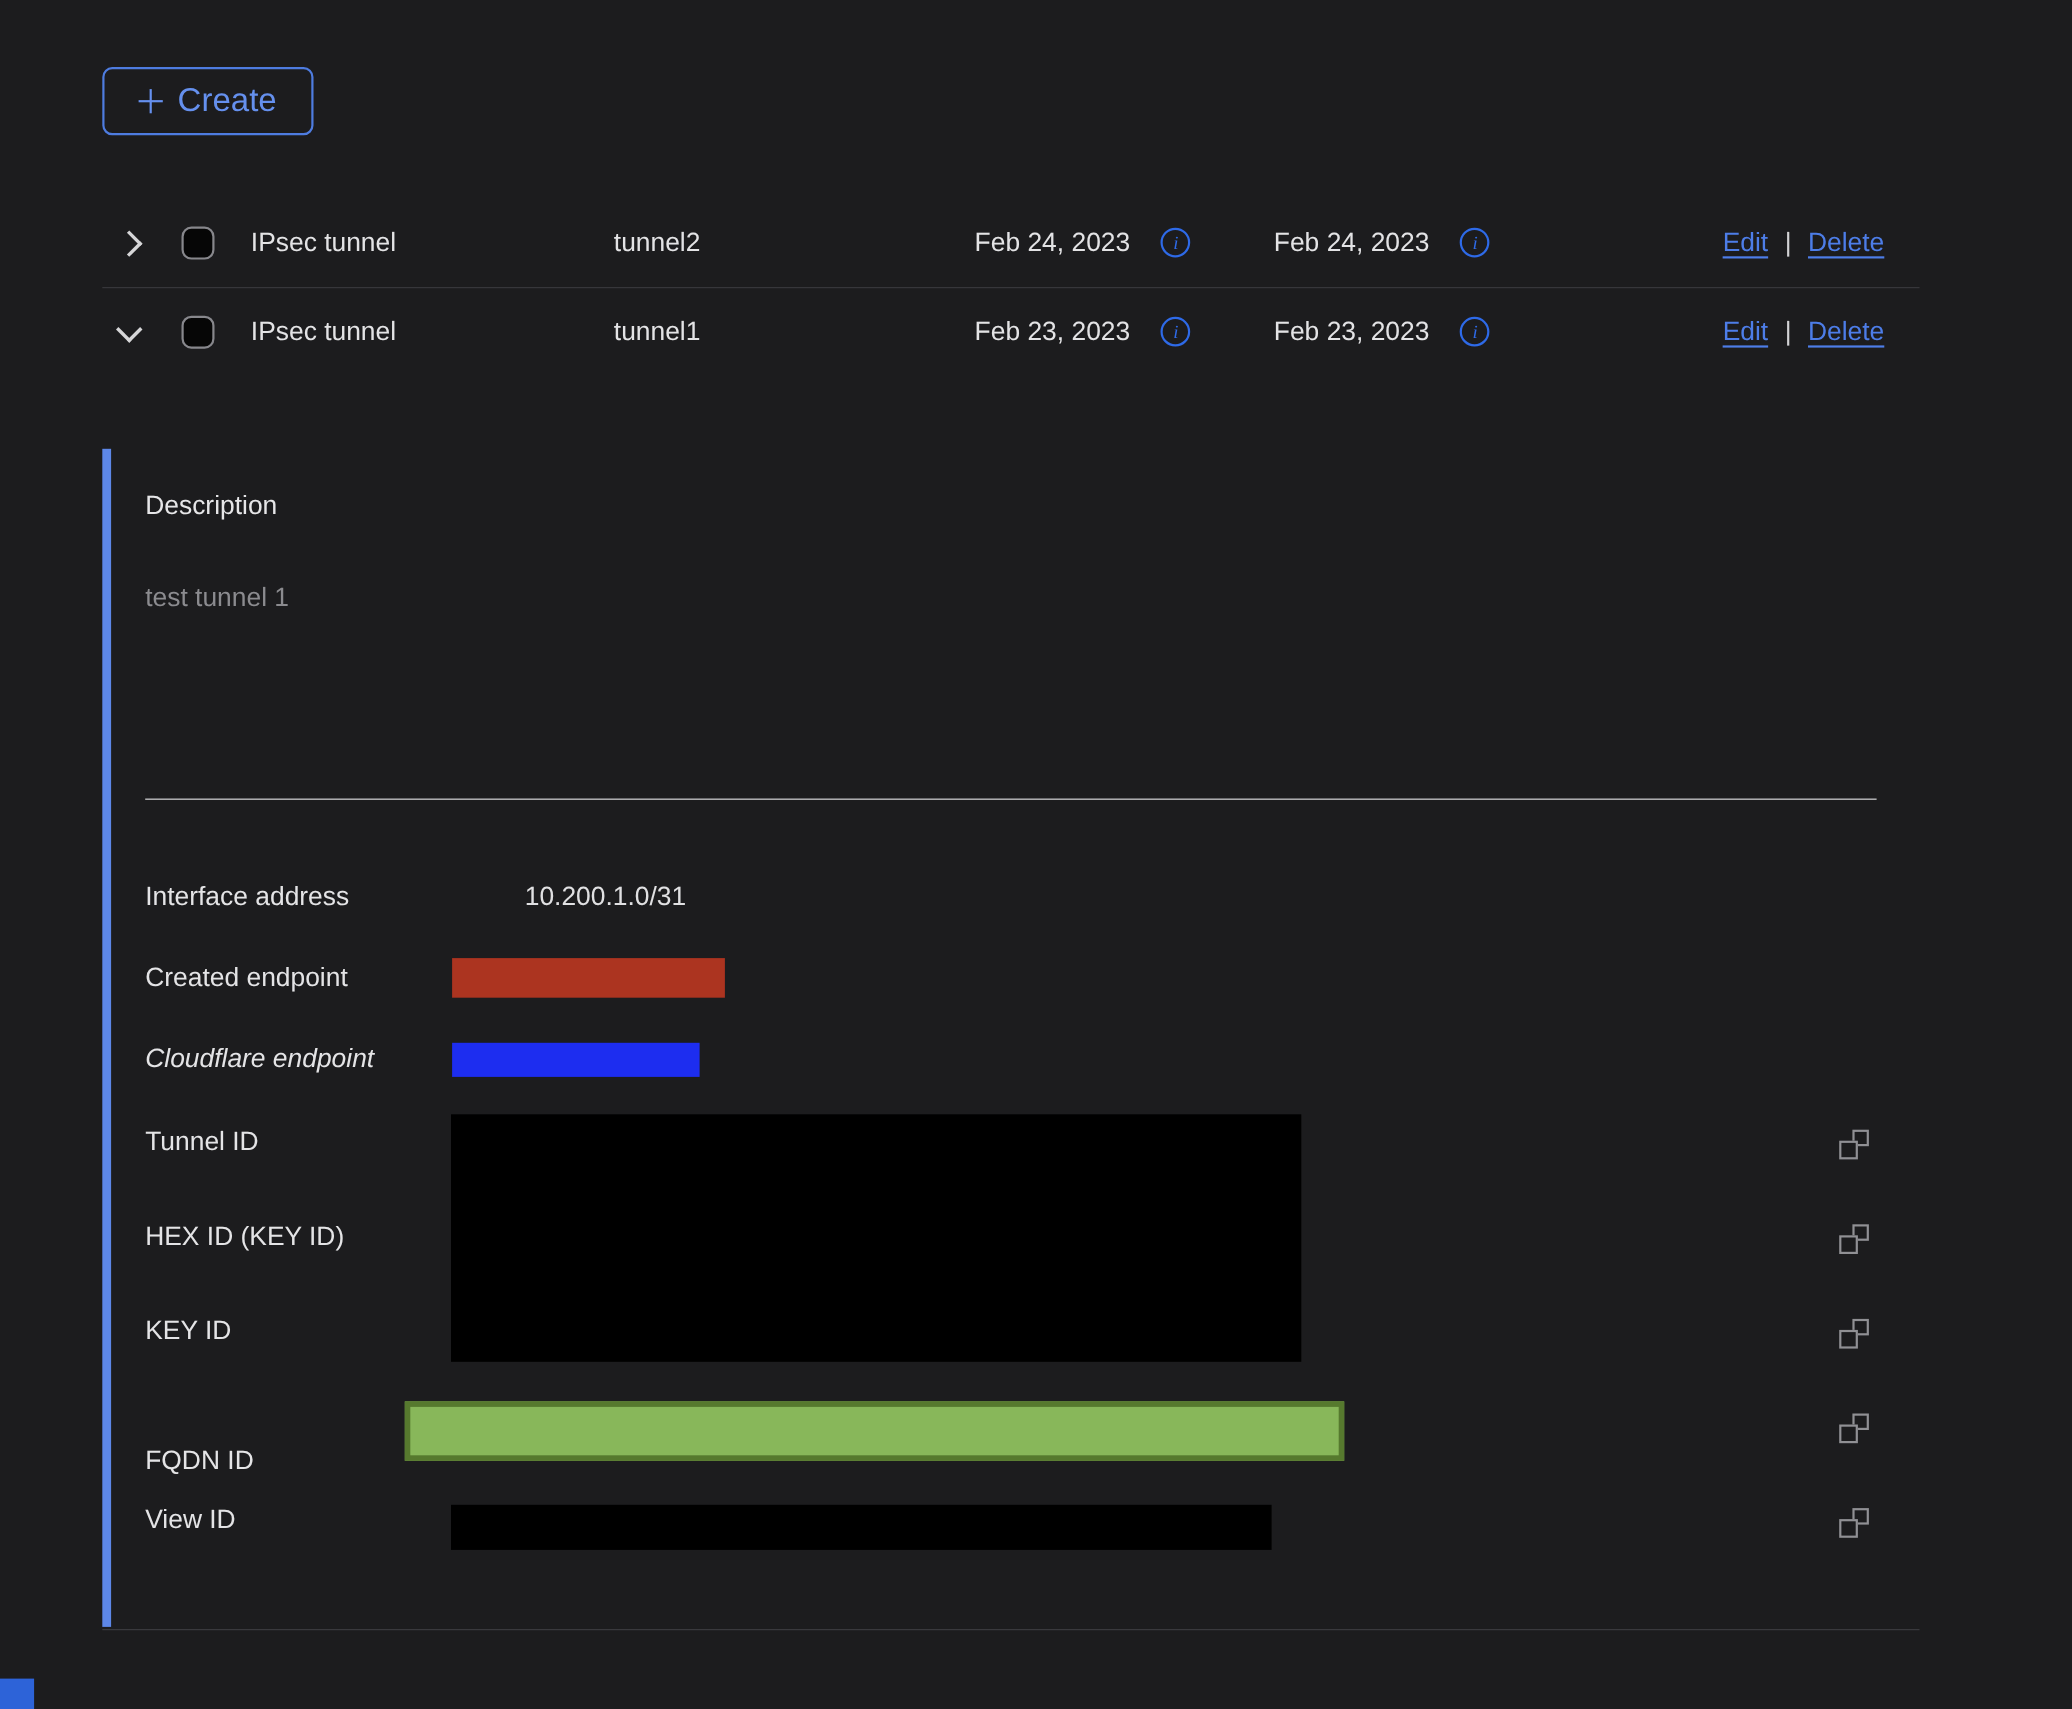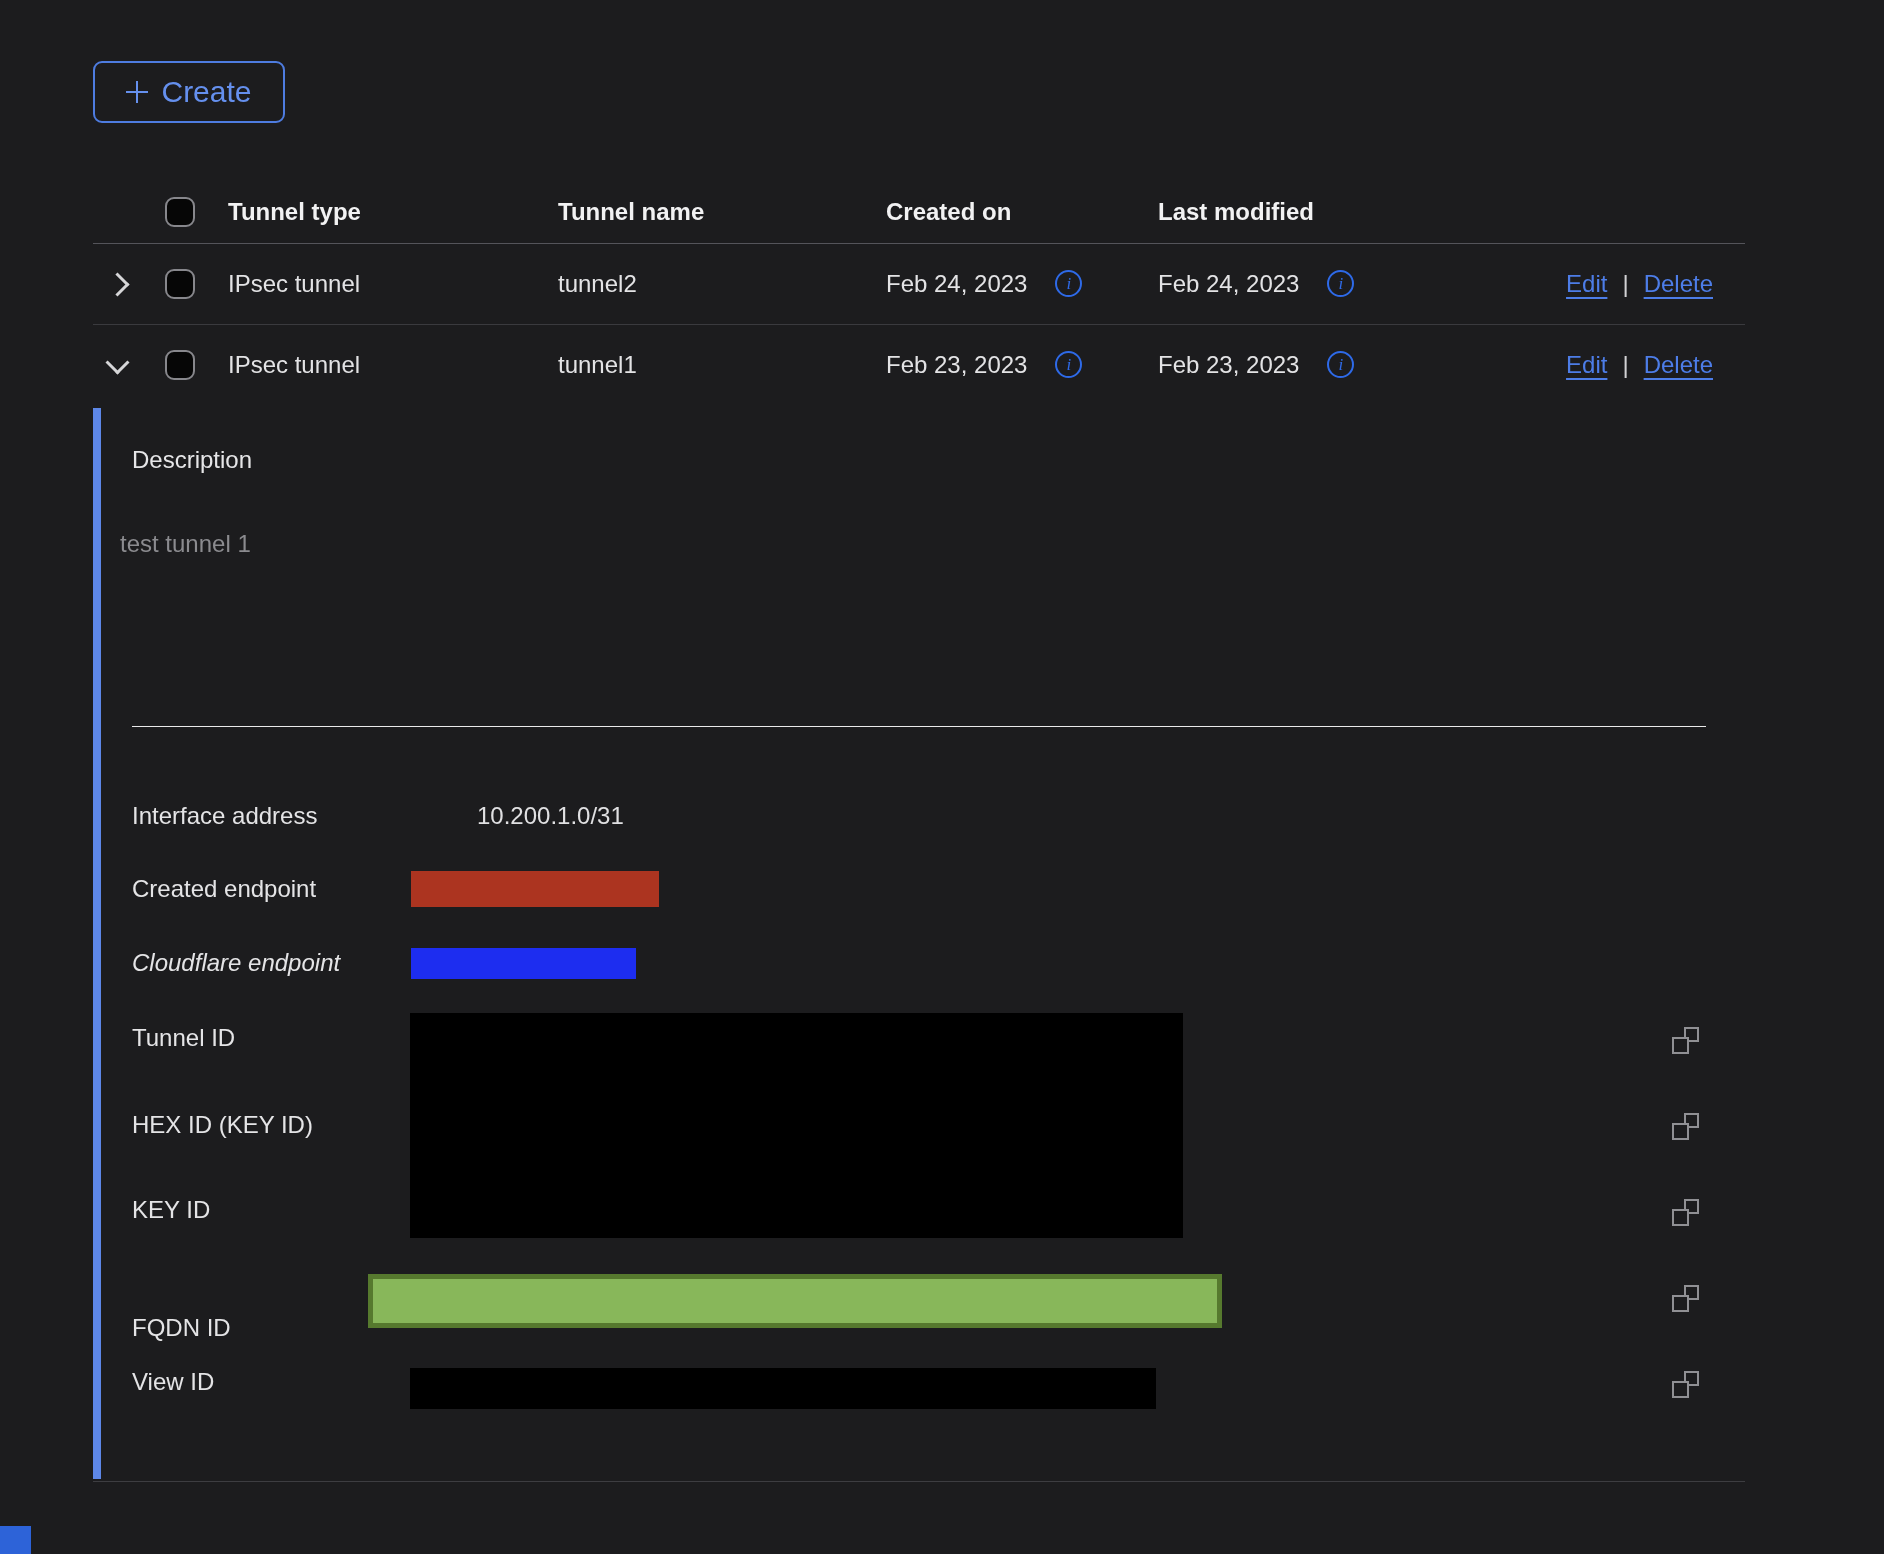--- a/index.html
+++ b/index.html
@@ -45,21 +45,21 @@
     font-family:"Liberation Serif", serif;font-style:italic;cursor:pointer;
   }
   .actions-cell{display:flex;justify-content:flex-end;align-items:center;gap:15px;padding-right:32px;}
   .action-link{color:#4d7de8;text-decoration:underline;text-underline-offset:5px;cursor:pointer;font-size:24px;}
   .action-sep{color:#d2d2d4;}
   
   .expanded-panel{position:absolute;left:93px;top:408px;width:1652px;height:1073px;
     border-bottom:1px solid #3d3d41;box-sizing:content-box;}
   .expand-bar{position:absolute;left:0;top:0;width:8px;height:1071px;background:#5d87e8;}
   .desc-label{position:absolute;left:39px;top:38px;font-size:24px;font-weight:500;color:#e6e6e8;}
-  .desc-value{position:absolute;left:27px;top:122px;font-size:24px;color:#8b8b8f;text-align:right;}
+  .desc-value{position:absolute;left:39px;top:122px;font-size:24px;color:#8b8b8f;text-align:right;}
   .health-btn{
     position:absolute;left:39px;top:191px;width:318px;height:62px;
     background:transparent;border:2px solid #4e7ce0;border-radius:9px;
     color:#6590ee;font-size:24px;font-family:"Liberation Sans", sans-serif;cursor:pointer;
   }
   .panel-divider{position:absolute;left:39px;top:318px;width:1574px;height:1px;background:#e9e9ea;}
   .field-label{position:absolute;left:39px;font-size:24px;color:#e4e4e6;white-space:nowrap;}
   .field-value{position:absolute;font-size:24px;color:#e0e0e2;margin-left:43px;}
   .redact{position:absolute;}
   .redact-red{left:318px;top:463px;width:248px;height:36px;background:#ac3420;}
@@ -80,29 +80,20 @@
 </head>
 <body>
 
 <button class="create-btn">
   <span class="plus-icon"></span>
   <span>Create</span>
 </button>
 
 <div class="tunnel-table">
 
-  <div class="trow thead">
-    <span></span>
-    <span class="checkbox"></span>
-    <span>Tunnel type</span>
-    <span>Tunnel name</span>
-    <span>Created on</span>
-    <span>Last modified</span>
-    <span></span>
-  </div>
 
   <div class="trow tbody-row row-divider">
     <span class="chev chev-right"></span>
     <span class="checkbox"></span>
     <span>IPsec tunnel</span>
     <span>tunnel2</span>
     <span class="date-cell">
       <span>Feb 24, 2023</span>
       <span class="info-icon">i</span>
     </span>

